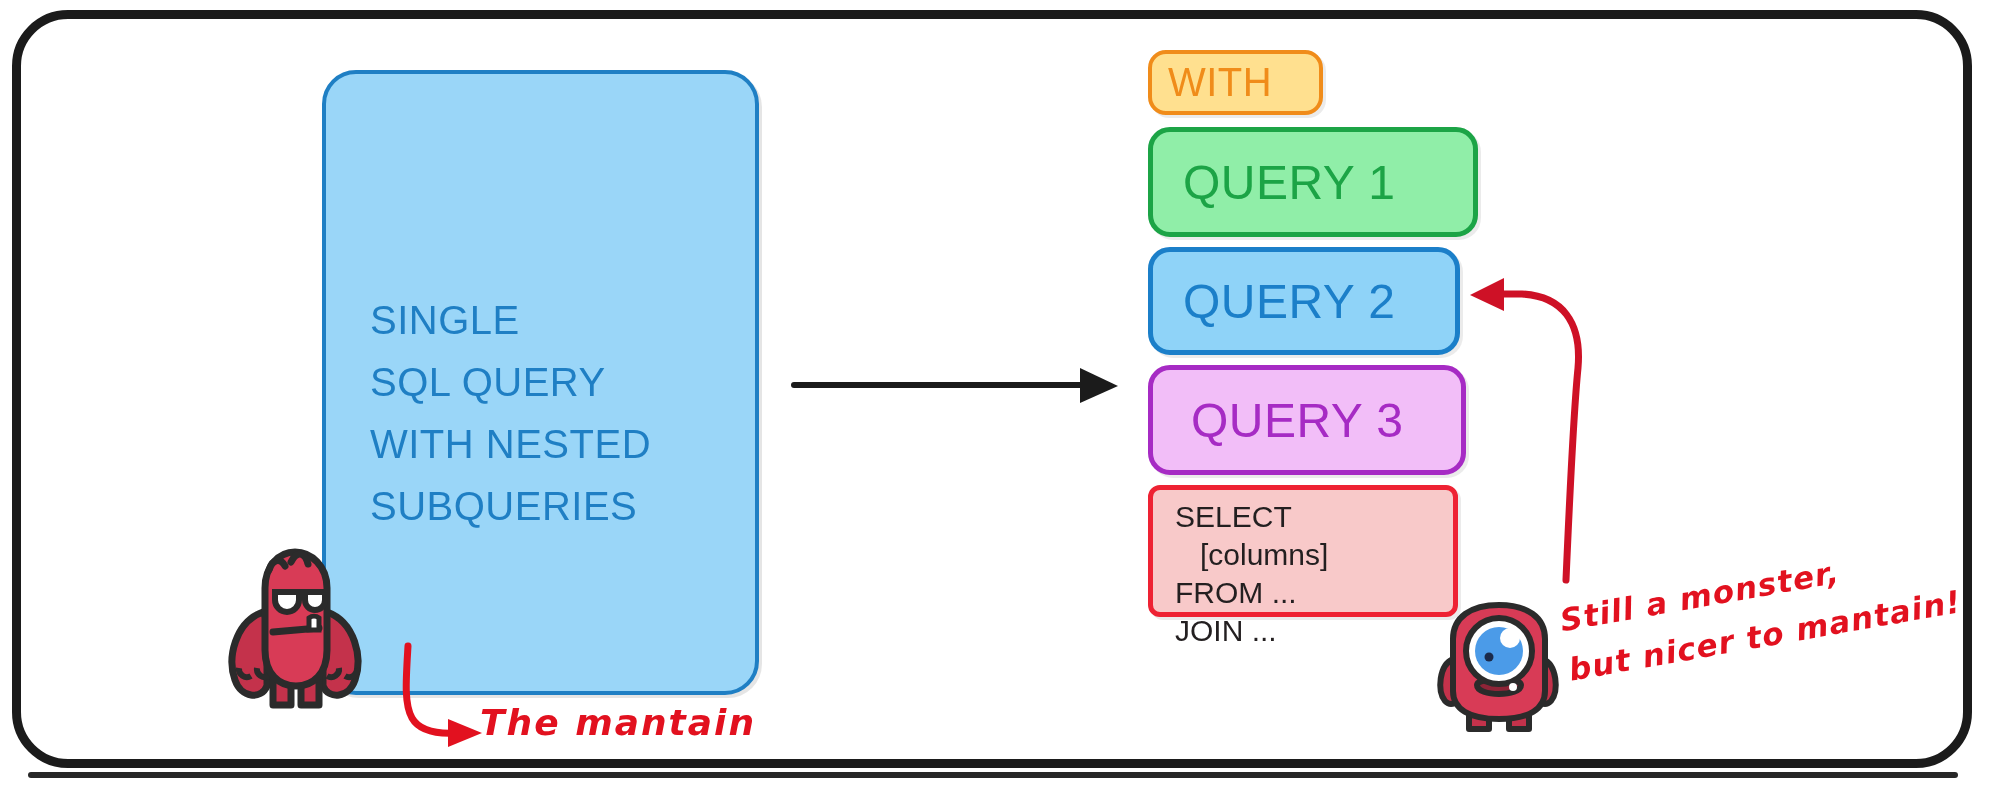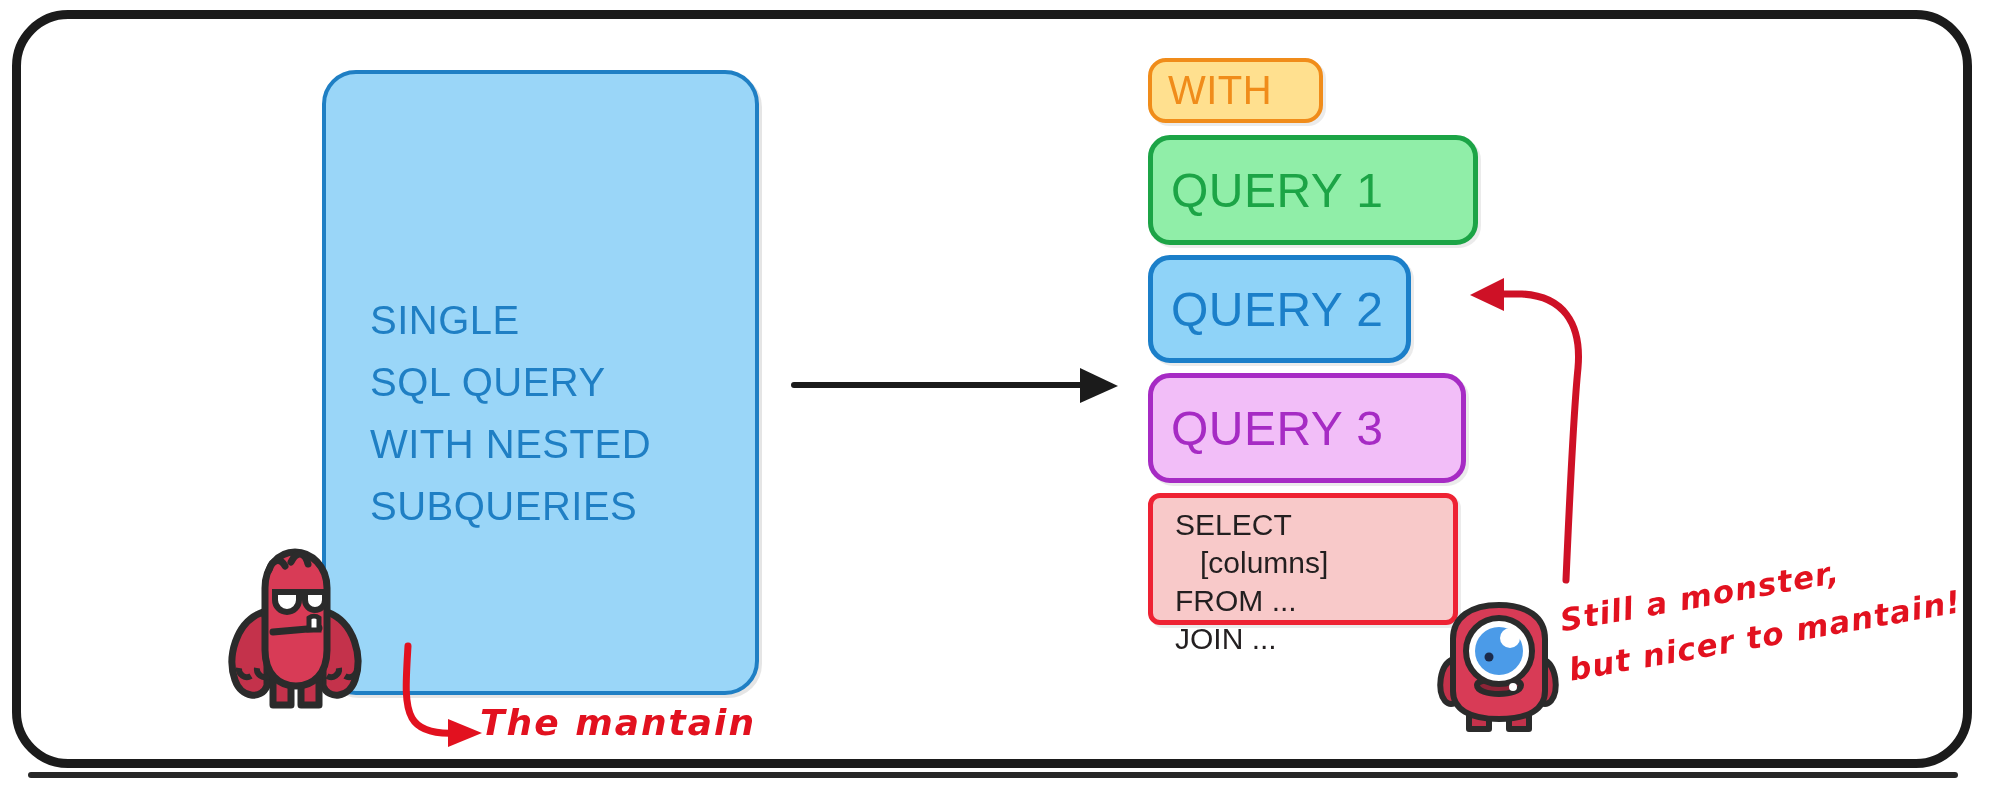--- a/index.html
+++ b/index.html
@@ -81,31 +81,31 @@
   
   .arrow-center {
     position: absolute;
     left: 790px;
     top: 355px;
     width: 330px;
     height: 60px;
   }
 
   
-  .stack { position: absolute; left: 1148px; top: 58px; width: 330px; }
+  .stack { position: absolute; left: 1148px; top: 50px; width: 330px; }
 
   .blk {
     box-sizing: border-box;
     border-radius: 22px;
     display: flex;
     align-items: center;
     position: relative;
     box-shadow: 3px 3px 0 rgba(0,0,0,.08);
   }
-  .blk-label { padding-left: 18px; letter-spacing: .5px; }
+  .blk-label { padding-left: 30px; letter-spacing: .5px; }
 
   .blk-with {
     width: 175px;
     height: 65px;
     background: #FFE08F;
     border: 4px solid #F08C1A;
     border-radius: 18px;
     margin-bottom: 12px;
   }
   .blk-with .blk-label { color: #F08C1A; font-size: 40px; padding-left: 16px; }
@@ -113,36 +113,36 @@
   .blk-q1 {
     width: 330px;
     height: 110px;
     background: #90EEA8;
     border: 5px solid #1CA446;
     margin-bottom: 10px;
   }
   .blk-q1 .blk-label { color: #1CA446; font-size: 48px; }
 
   .blk-q2 {
-    width: 263px;
+    width: 312px;
     height: 108px;
     background: #8FD3F8;
     border: 5px solid #1B7FC9;
     margin-bottom: 10px;
   }
   .blk-q2 .blk-label { color: #1B7FC9; font-size: 48px; }
 
   .blk-q3 {
     width: 318px;
     height: 110px;
     background: #F2BEF8;
     border: 5px solid #A62BC4;
     margin-bottom: 10px;
   }
-  .blk-q3 .blk-label { color: #A62BC4; font-size: 48px; }
+  .blk-q3 .blk-label { color: #A62BC4; font-size: 48px; margin-left: 8px; }
 
   .blk-select {
     width: 310px;
     height: 132px;
     background: #F8C9C9;
     border: 5px solid #EE2233;
     border-radius: 12px;
     align-items: flex-start;
   }
   .blk-select .code {

